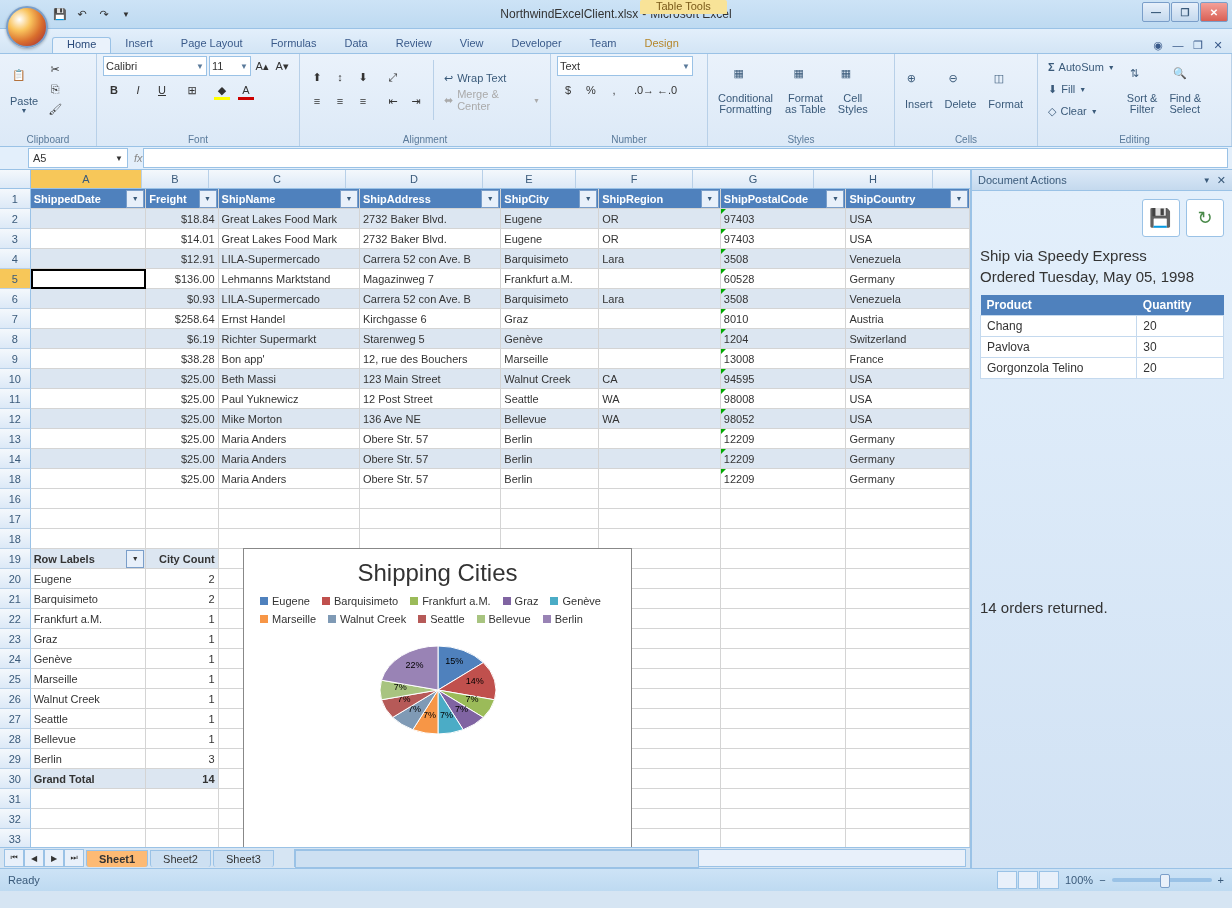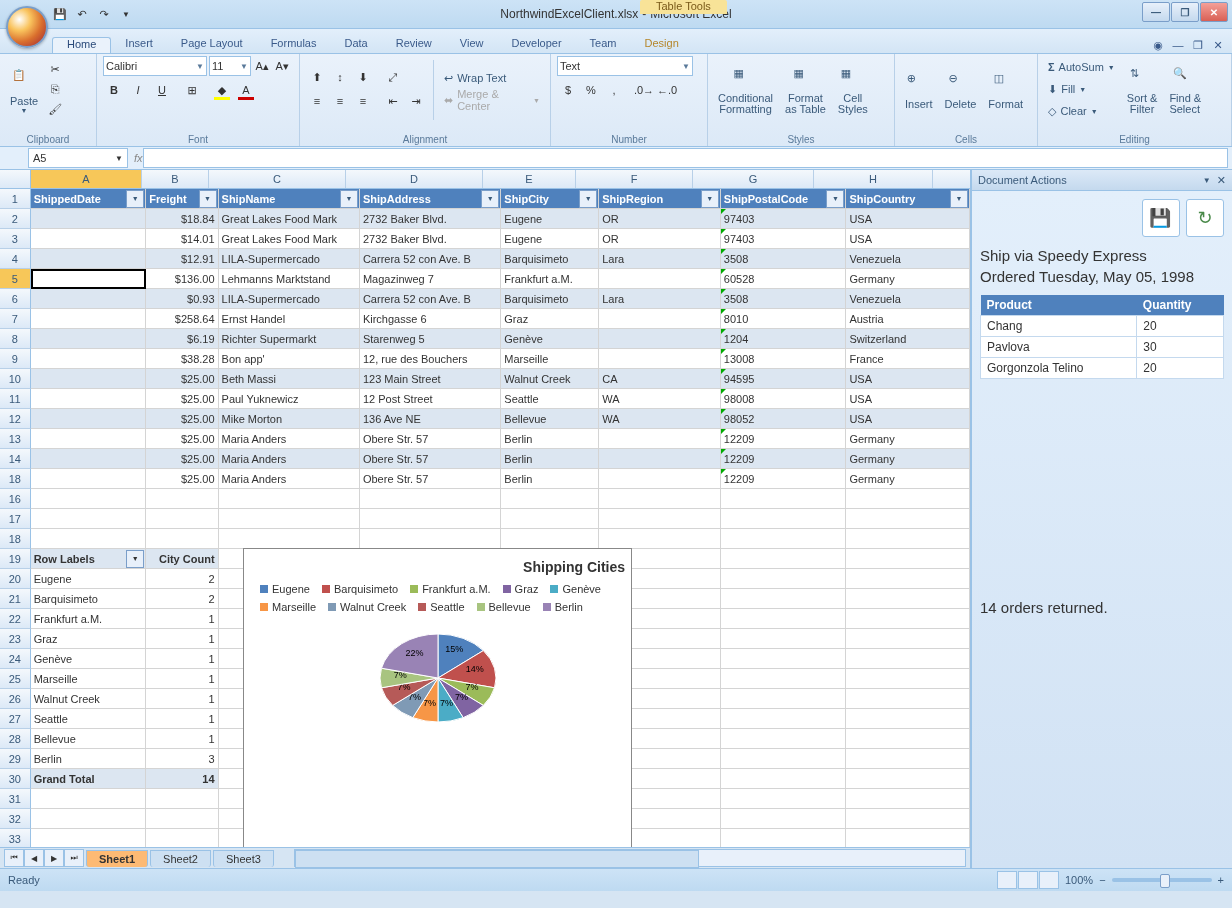--- a/index.html
+++ b/index.html
@@ -53,21 +53,21 @@
 .cell{border-right:1px solid #d4d4d4;border-bottom:1px solid #d4d4d4;padding:0 3px;line-height:20px;font-size:11px;white-space:nowrap;overflow:hidden;position:relative}
 .cell.hdr{background:#4f81bd;color:#fff;font-weight:bold;position:relative}
 .cell.hdr .fb{position:absolute;right:1px;top:1px;width:16px;height:16px;background:#e8f0fa;border:1px solid #7a9ec9;display:flex;align-items:center;justify-content:center;font-size:7px;color:#3a5a7a}
 .cell.b1{background:#dce6f1}
 .cell.b2{background:#fff}
 .cell.r{text-align:right}
 .cell.sel{outline:2px solid #000;outline-offset:-2px;background:#fff!important}
 .gm{position:absolute;left:0;top:0;width:0;height:0;border-top:5px solid #0a0;border-right:5px solid transparent}
 .pivot-hdr{background:#dce6f1;font-weight:bold}
 .chart-box{position:absolute;left:243px;top:378px;width:375px;height:290px;background:#fff;border:1px solid #888;padding:6px}
-.chart-title{text-align:right;font-size:14px;font-weight:bold;margin:4px 0 8px;color:#333}
+.chart-title{text-align:center;font-size:24px;font-weight:normal;margin:4px 0 8px;color:#333}
 .legend{display:flex;flex-wrap:wrap;gap:6px 12px;padding:0 10px;font-size:11px}
 .legend div{display:flex;align-items:center;gap:4px}
 .legend .sw{width:8px;height:8px}
 .pie{position:relative;width:140px;height:110px;margin:10px auto 0}
 .sheet-tabs{height:20px;background:#d6e5f3;display:flex;align-items:center;border-top:1px solid #9ac2e6}
 .st-nav{display:flex;margin-left:4px}
 .st-nav div{width:18px;height:16px;border:1px solid #9ac2e6;background:#e8f0fa;display:flex;align-items:center;justify-content:center;font-size:8px}
 .stab{padding:2px 12px;background:#fff;border:1px solid #9ac2e6;border-bottom:none;font-size:11px;margin-left:2px;border-radius:0 0 3px 3px}
 .stab.active{background:#fdba74;font-weight:bold}
 .stab.inactive{background:#cde0f2}

